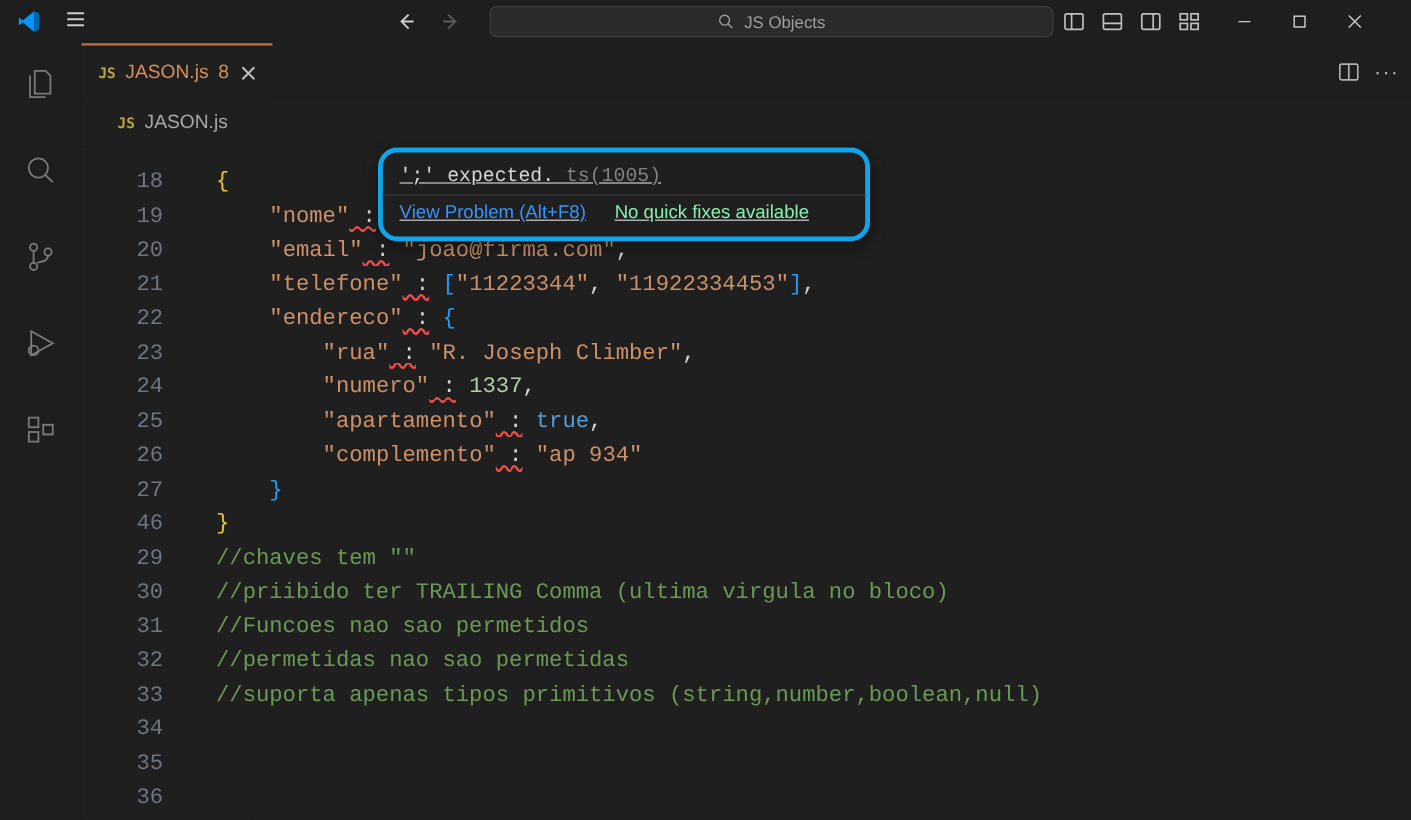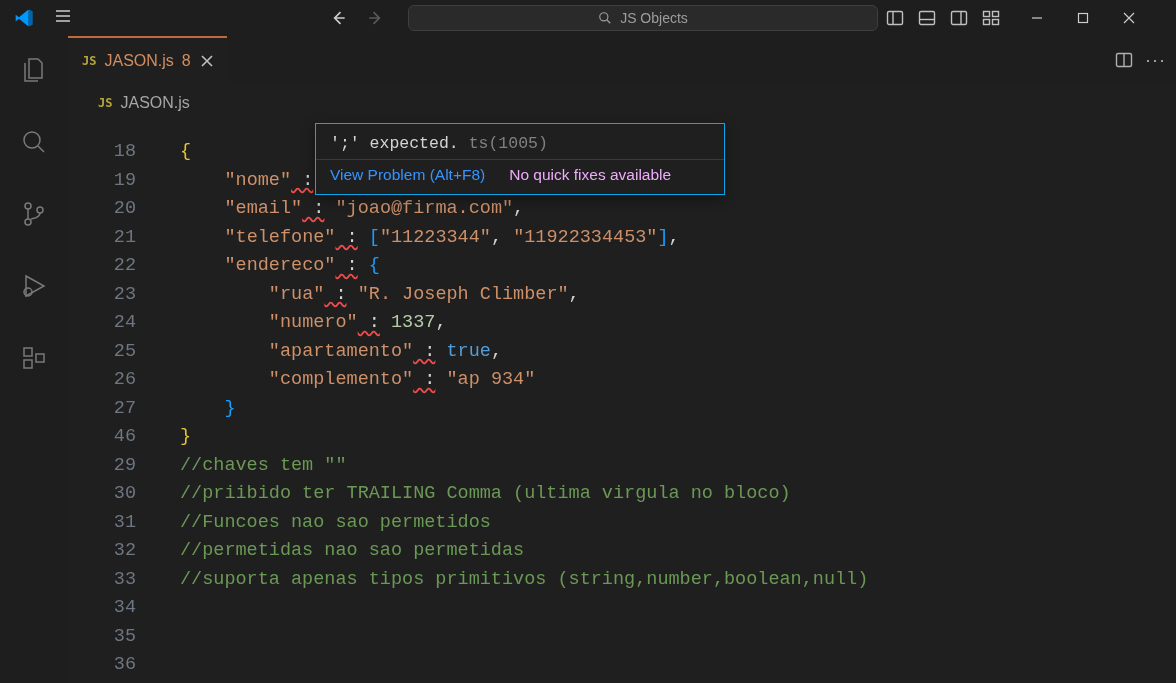--- a/index.html
+++ b/index.html
@@ -151,42 +151,43 @@
   .s-brack  { color:#179fff; }
   .s-comment{ color:#6a9955; }
   .err-underline { text-decoration: underline wavy #f14c4c; text-underline-offset:3px;}
 
   
   .hover-widget {
     position:absolute;
     top:123px; left:315px;
     width:410px;
     background:#1f1f1f;
-    border:1px solid #0ea5e9;
-    border-radius:0;
+    border:4px solid #0ea5e9;
+    border-radius:16px;
     box-shadow: 0 4px 12px rgba(0,0,0,.4);
     font-family:Consolas,"Courier New",monospace;
     font-size:16.5px;
     z-index:10;
+    text-decoration:underline;
   }
   .hover-widget .row1 {
     padding:10px 14px 6px 14px;
     color:#d4d4d4;
   }
   .hover-widget .row1 .ts { color:#808080; }
   .hover-widget .row2 {
     padding:6px 14px 10px 14px;
     display:flex; gap:24px;
     border-top:1px solid #3a3a3a;
     font-family:"Segoe UI",sans-serif;
     font-size:15.5px;
     align-items:center;
   }
   .hover-widget .link { color:#3794ff; cursor:pointer; }
-  .hover-widget .nofix { color:#f0abfc; }
+  .hover-widget .nofix { color:#86efac; }
 </style>
 </head>
 <body>
 
 <div class="titlebar">
   <svg class="vscode-logo" viewBox="0 0 24 24">
     <path fill="#0098ff" d="M17 2 L22 4 V20 L17 22 L6 13 L2 16 V8 L6 11 Z"></path>
     <path fill="#0065a9" d="M17 2 L22 4 V20 L17 22 Z"></path>
   </svg>
   <div class="hamburger">

